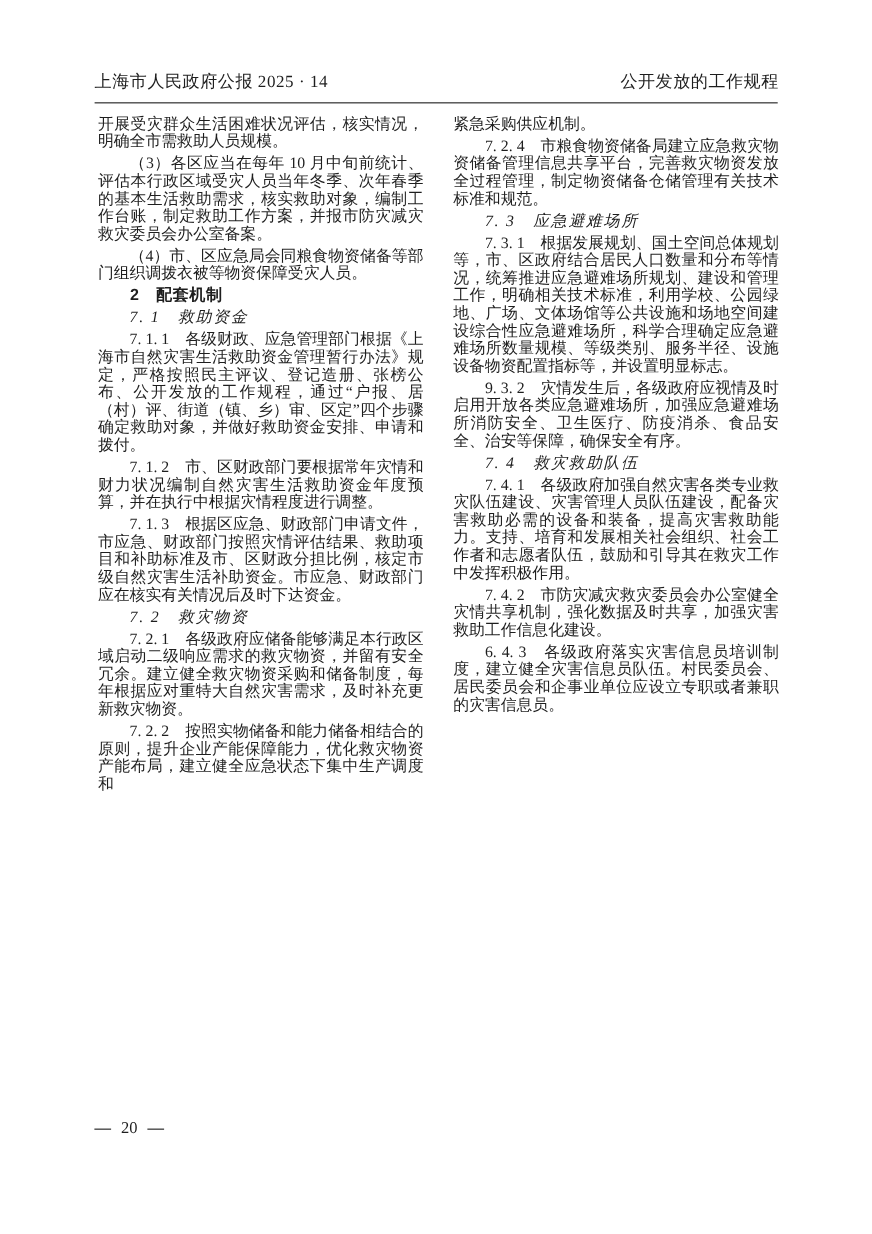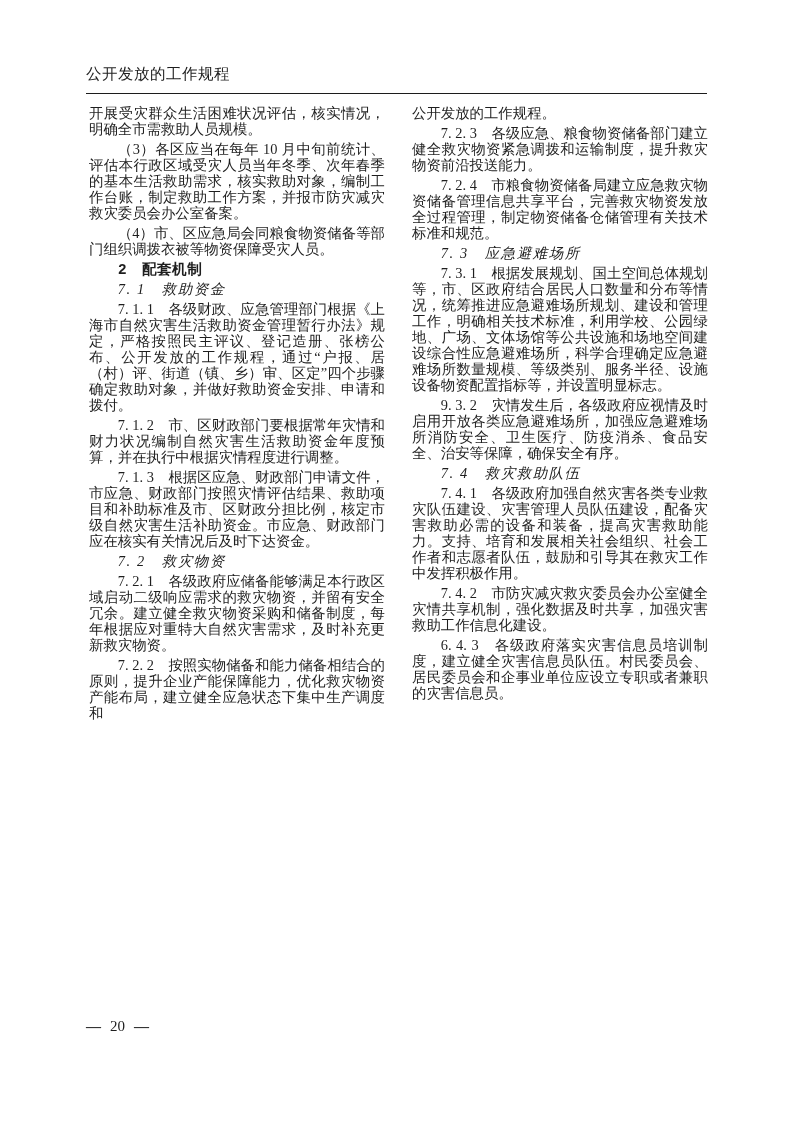--- a/index.html
+++ b/index.html
@@ -71,20 +71,21 @@
     font-size: 15px;
   }
   .footer-dash { font-weight: bold; letter-spacing: 0; }
 </style>
 </head>
 <body>
 
 <div class="page">
 
   <header class="page-header">
+    <span>上海市人民政府公报 2025 · 14</span>
     <span>公开发放的工作规程</span>
   </header>
 
   <div class="header-rule"></div>
 
   <main class="columns">
 
     <section class="col">
       <p>开展受灾群众生活困难状况评估，核实情况，明确全市需救助人员规模。</p>
       <p class="indent">（3）各区应当在每年 10 月中旬前统计、评估本行政区域受灾人员当年冬季、次年春季的基本生活救助需求，核实救助对象，编制工作台账，制定救助工作方案，并报市防灾减灾救灾委员会办公室备案。</p>
@@ -93,22 +94,21 @@
       <h3 class="indent h-kai">7. 1　救助资金</h3>
       <p class="indent">7. 1. 1　各级财政、应急管理部门根据《上海市自然灾害生活救助资金管理暂行办法》规定，严格按照民主评议、登记造册、张榜公布、公开发放的工作规程，通过“户报、居（村）评、街道（镇、乡）审、区定”四个步骤确定救助对象，并做好救助资金安排、申请和拨付。</p>
       <p class="indent">7. 1. 2　市、区财政部门要根据常年灾情和财力状况编制自然灾害生活救助资金年度预算，并在执行中根据灾情程度进行调整。</p>
       <p class="indent">7. 1. 3　根据区应急、财政部门申请文件，市应急、财政部门按照灾情评估结果、救助项目和补助标准及市、区财政分担比例，核定市级自然灾害生活补助资金。市应急、财政部门应在核实有关情况后及时下达资金。</p>
       <h3 class="indent h-kai">7. 2　救灾物资</h3>
       <p class="indent">7. 2. 1　各级政府应储备能够满足本行政区域启动二级响应需求的救灾物资，并留有安全冗余。建立健全救灾物资采购和储备制度，每年根据应对重特大自然灾害需求，及时补充更新救灾物资。</p>
       <p class="indent">7. 2. 2　按照实物储备和能力储备相结合的原则，提升企业产能保障能力，优化救灾物资产能布局，建立健全应急状态下集中生产调度和</p>
     </section>
 
     <section class="col">
-      <p>公开发放的工作规程。</p>
-      <p class="indent">7. 2. 3　各级应急、粮食物资储备部门建立健全救灾物资紧急调拨和运输制度，提升救灾物资前沿投送能力。</p>
+      <p>紧急采购供应机制。</p>
       <p class="indent">7. 2. 4　市粮食物资储备局建立应急救灾物资储备管理信息共享平台，完善救灾物资发放全过程管理，制定物资储备仓储管理有关技术标准和规范。</p>
       <h3 class="indent h-kai">7. 3　应急避难场所</h3>
       <p class="indent">7. 3. 1　根据发展规划、国土空间总体规划等，市、区政府结合居民人口数量和分布等情况，统筹推进应急避难场所规划、建设和管理工作，明确相关技术标准，利用学校、公园绿地、广场、文体场馆等公共设施和场地空间建设综合性应急避难场所，科学合理确定应急避难场所数量规模、等级类别、服务半径、设施设备物资配置指标等，并设置明显标志。</p>
       <p class="indent">9. 3. 2　灾情发生后，各级政府应视情及时启用开放各类应急避难场所，加强应急避难场所消防安全、卫生医疗、防疫消杀、食品安全、治安等保障，确保安全有序。</p>
       <h3 class="indent h-kai">7. 4　救灾救助队伍</h3>
       <p class="indent">7. 4. 1　各级政府加强自然灾害各类专业救灾队伍建设、灾害管理人员队伍建设，配备灾害救助必需的设备和装备，提高灾害救助能力。支持、培育和发展相关社会组织、社会工作者和志愿者队伍，鼓励和引导其在救灾工作中发挥积极作用。</p>
       <p class="indent">7. 4. 2　市防灾减灾救灾委员会办公室健全灾情共享机制，强化数据及时共享，加强灾害救助工作信息化建设。</p>
       <p class="indent">6. 4. 3　各级政府落实灾害信息员培训制度，建立健全灾害信息员队伍。村民委员会、居民委员会和企事业单位应设立专职或者兼职的灾害信息员。</p>
     </section>
 

